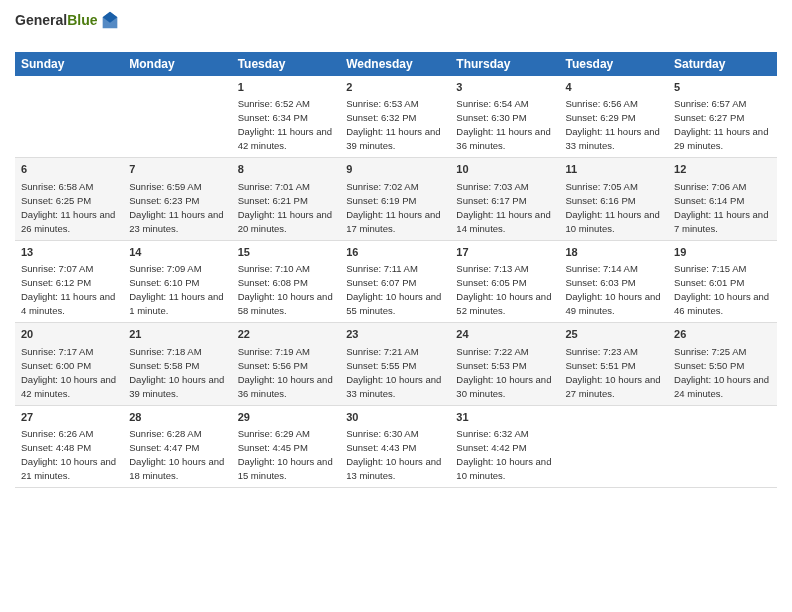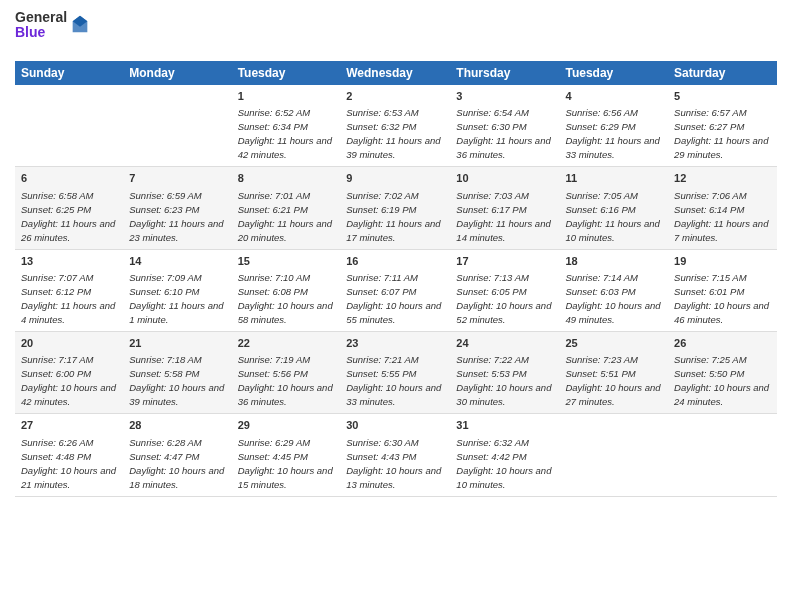--- a/index.html
+++ b/index.html
@@ -1,22 +1,22 @@
 <!DOCTYPE html>
 <html><head>
   <meta charset="utf-8">
   <style>
     * { box-sizing: border-box; margin: 0; padding: 0; }
     body { font-family: Arial, sans-serif; background: #fff; width: 792px; height: 612px; overflow: hidden; }
     .container { width: 792px; padding: 10px 15px; }
     .header-row { display: flex; justify-content: space-between; align-items: flex-start; margin-bottom: 4px; }
     .logo { display: flex; align-items: center; }
-    .logo-text { display: flex; flex-direction: column; line-height: 1.1; justify-content: center; }
+    .logo-text { display: flex; flex-direction: row; line-height: 1.1; justify-content: center; }
     .logo-general { font-size: 14px; font-weight: bold; color: #333; }
-    .logo-blue { font-size: 14px; font-weight: bold; color: #6d28d9; }
+    .logo-blue { font-size: 14px; font-weight: bold; color: #4d7c0f; }
     .logo-icon { width: 22px; height: 22px; margin-left: 2px; }
     .title-block { text-align: right; }
     .month-title { font-size: 32px; font-weight: bold; color: #333; line-height: 1.1; }
     .location { font-size: 15px; color: #555; }
     table { width: 100%; border-collapse: collapse; font-size: 10px; margin-top: 20px; }
     thead tr th {
       background-color: #2a6db5;
       color: #fff;
       text-align: left;
       padding: 5px 6px;
@@ -29,21 +29,21 @@
     td {
       vertical-align: top;
       padding: 4px 6px;
       width: 113px;
       min-height: 60px;
       font-size: 10px;
       color: #333;
       line-height: 1.4;
     }
     .day-num { font-weight: bold; font-size: 11px; display: block; margin-bottom: 2px; }
-    .day-info { font-size: 9.5px; color: #333; line-height: 1.4; font-style: italic; }
+    .day-info { font-size: 9.5px; color: #333; line-height: 1.4; }
     .empty { background: #fff; }
   </style>
 </head>
 <body>
 
 <div class="container">
   <div class="header-row">
     <div class="logo">
       <div class="logo-text">
         <span class="logo-general">General</span>

